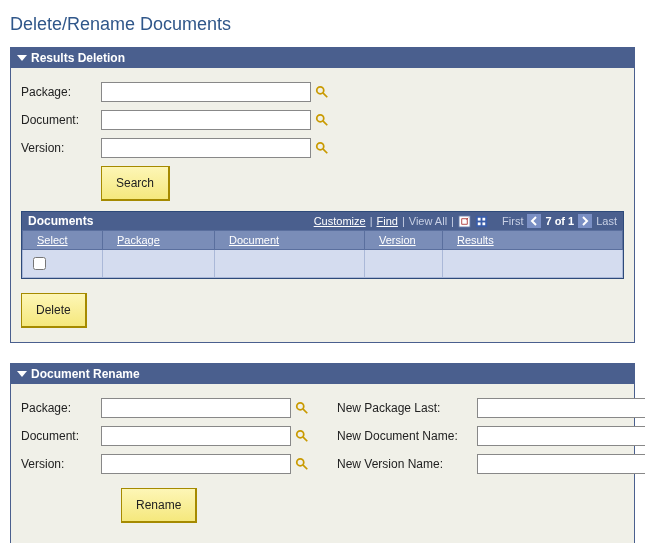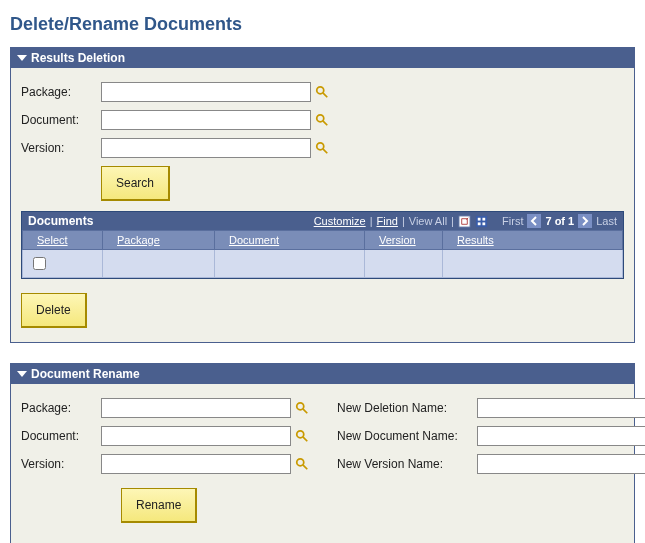--- a/index.html
+++ b/index.html
@@ -7,21 +7,21 @@
     margin: 0;
     padding: 10px;
     font-family: Arial, sans-serif;
     font-size: 12px;
     background: #ffffff;
     color: #333;
   }
   .page-title {
     color: #30578a;
     font-size: 18px;
-    font-weight: bold;
+    font-weight: normal;
     margin: 4px 0 12px 0;
   }
   .section {
     border: 1px solid #4a5f8e;
     margin-bottom: 20px;
     background: #f0f0e8;
   }
   .section-header {
     background: #4a5f8e;
     color: #ffffff;
@@ -307,21 +307,21 @@
           <span class="lookup">
             <svg viewBox="0 0 16 16">
                 <circle cx="6" cy="6" r="4" stroke="#c99a00" stroke-width="2" fill="none"></circle>
                 <line x1="9" y1="9" x2="14" y2="14" stroke="#c99a00" stroke-width="2"></line>
               </svg>
           </span>
         </div>
       </div>
       <div class="col">
         <div class="form-row">
-          <div class="form-label-wide">New Deletion Name:</div>
+          <div class="form-label-wide">New Package Last:</div>
           <input type="text" class="field field-short" style="width: 170px;" value="">
         </div>
         <div class="form-row">
           <div class="form-label-wide">New Document Name:</div>
           <input type="text" class="field field-short" style="width: 170px;" value="">
         </div>
         <div class="form-row">
           <div class="form-label-wide">New Version Name:</div>
           <input type="text" class="field field-short" style="width: 170px;" value="">
         </div>

